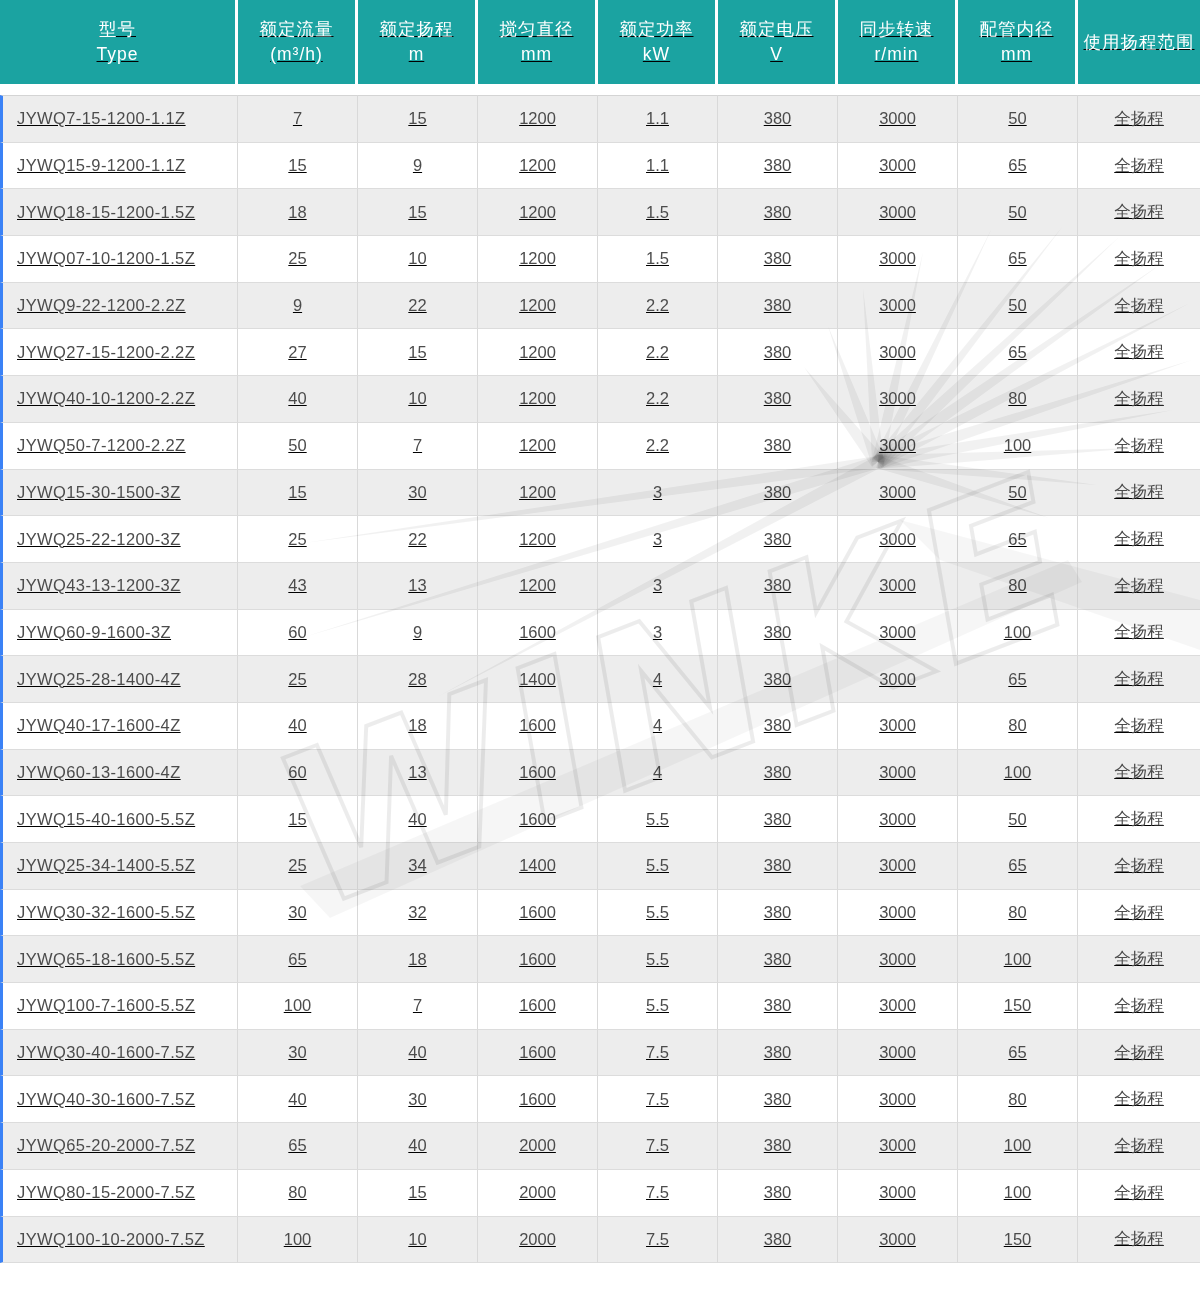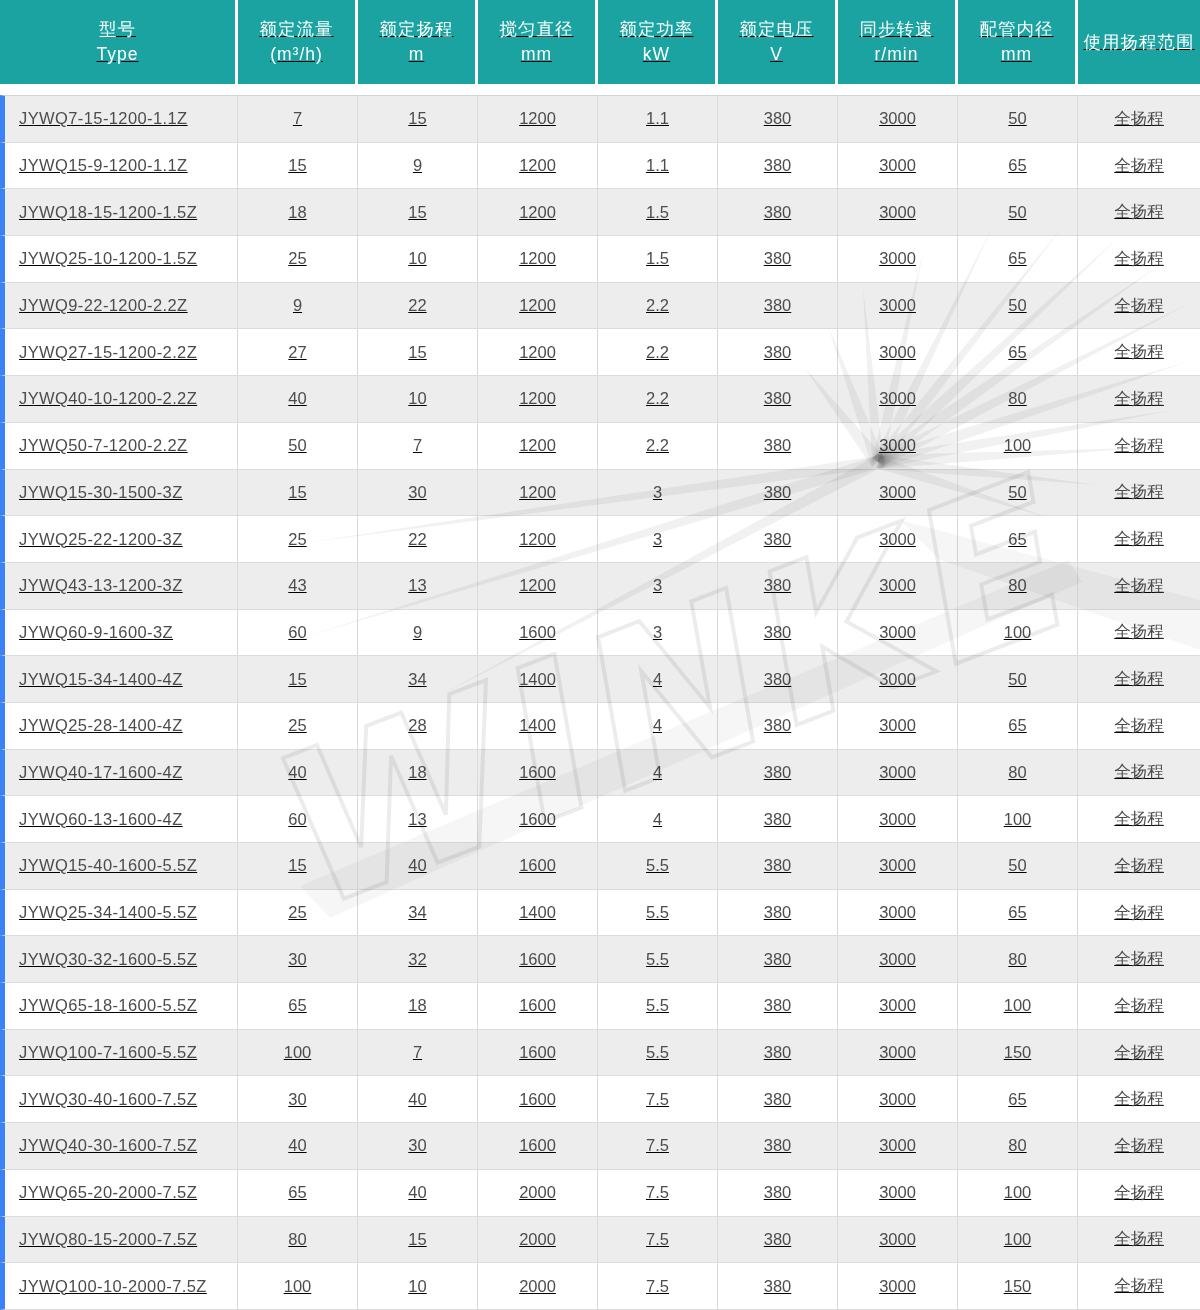--- a/index.html
+++ b/index.html
@@ -43,21 +43,21 @@
     height: 45.7px;
     font-size: 16.5px;
     color: #4c4c4c;
     text-align: center;
     vertical-align: middle;
     padding: 0;
     background: #ffffff;
     border-right: 1px solid #d9d9d9;
     border-bottom: 1px solid #dcdcdc;
   }
-  tbody td:first-child { border-left: 5px solid #3b82f6; }
+  tbody td:first-child { border-left: 3px solid #3b82f6; }
   tbody td:last-child  { border-right: none; }
   tbody tr:first-child td { border-top: 1px solid #d4d4d4; }
   tbody tr:nth-child(odd) td { background: #ededed; }
   tbody td.model {
     text-align: left;
     padding-left: 14px;
     letter-spacing: 0.4px;
   }
 
   
@@ -165,21 +165,21 @@
           <td>18</td>
           <td>15</td>
           <td>1200</td>
           <td>1.5</td>
           <td>380</td>
           <td>3000</td>
           <td>50</td>
           <td>全扬程</td>
         </tr>
         <tr>
-          <td class="model">JYWQ25-10-1200-1.5Z</td>
+          <td class="model">JYWQ07-10-1200-1.5Z</td>
           <td>25</td>
           <td>10</td>
           <td>1200</td>
           <td>1.5</td>
           <td>380</td>
           <td>3000</td>
           <td>65</td>
           <td>全扬程</td>
         </tr>
         <tr>
@@ -261,31 +261,20 @@
         </tr>
         <tr>
           <td class="model">JYWQ60-9-1600-3Z</td>
           <td>60</td>
           <td>9</td>
           <td>1600</td>
           <td>3</td>
           <td>380</td>
           <td>3000</td>
           <td>100</td>
-          <td>全扬程</td>
-        </tr>
-        <tr>
-          <td class="model">JYWQ15-34-1400-4Z</td>
-          <td>15</td>
-          <td>34</td>
-          <td>1400</td>
-          <td>4</td>
-          <td>380</td>
-          <td>3000</td>
-          <td>50</td>
           <td>全扬程</td>
         </tr>
         <tr>
           <td class="model">JYWQ25-28-1400-4Z</td>
           <td>25</td>
           <td>28</td>
           <td>1400</td>
           <td>4</td>
           <td>380</td>
           <td>3000</td>

